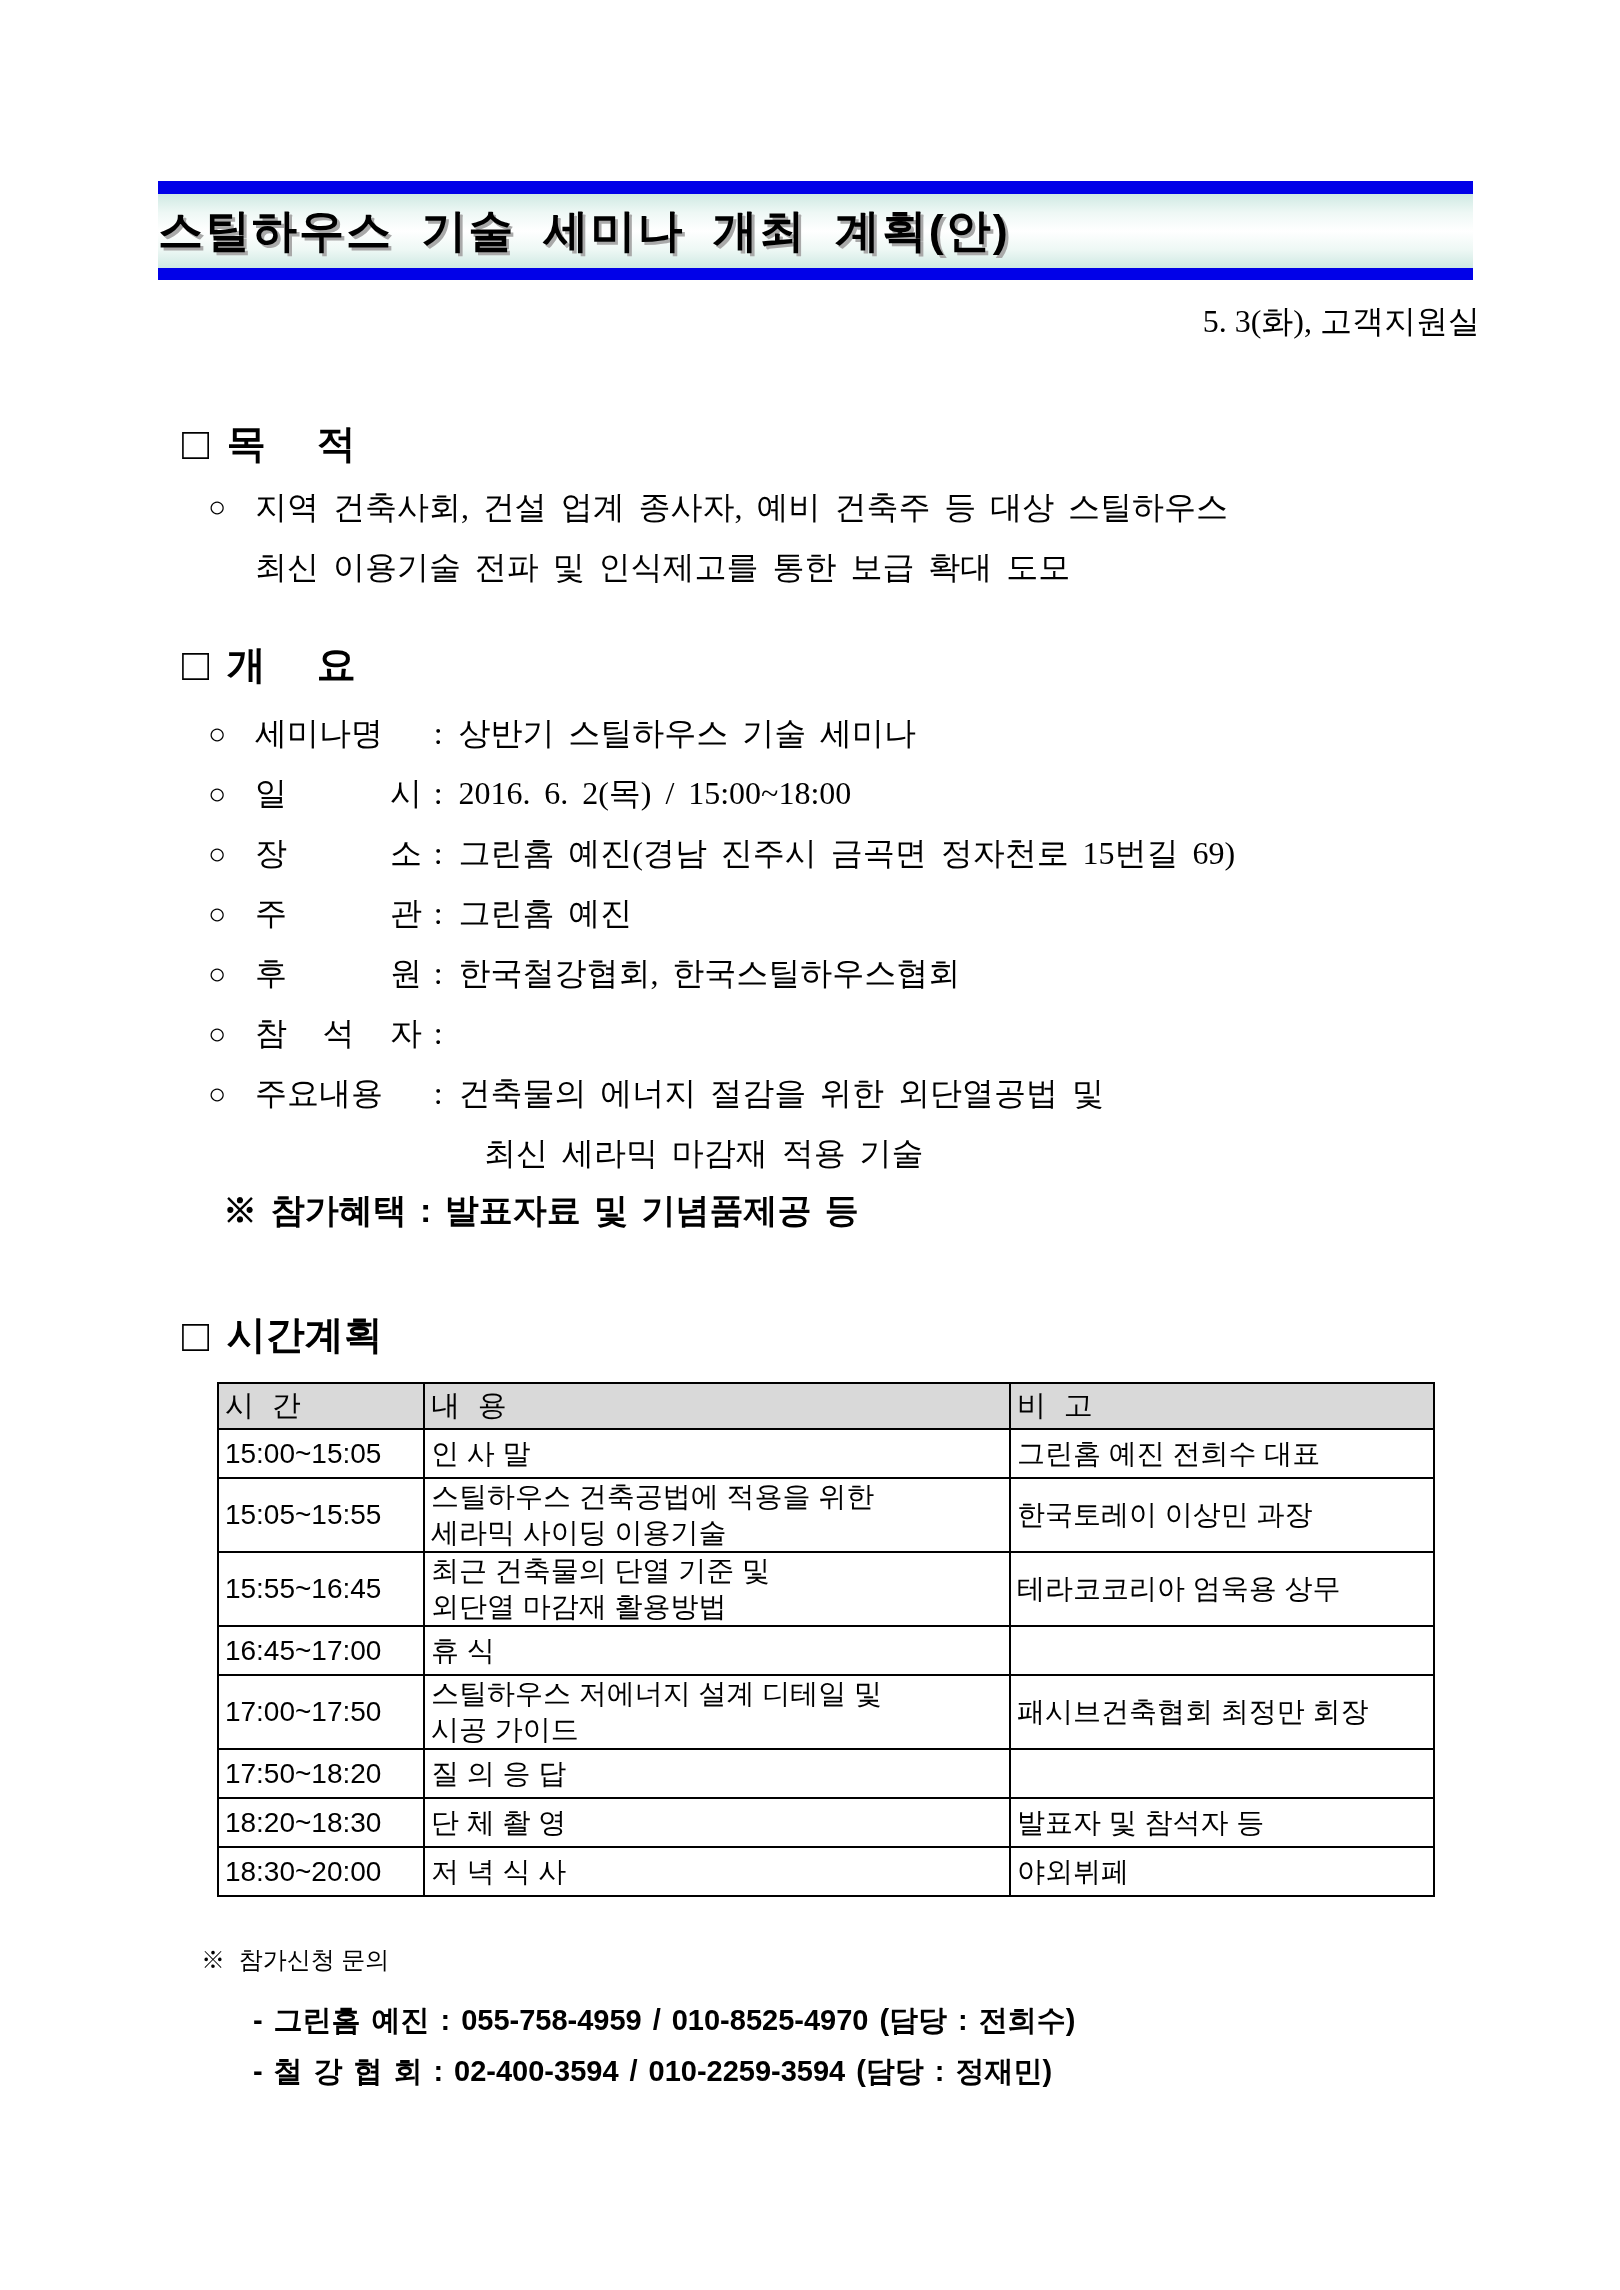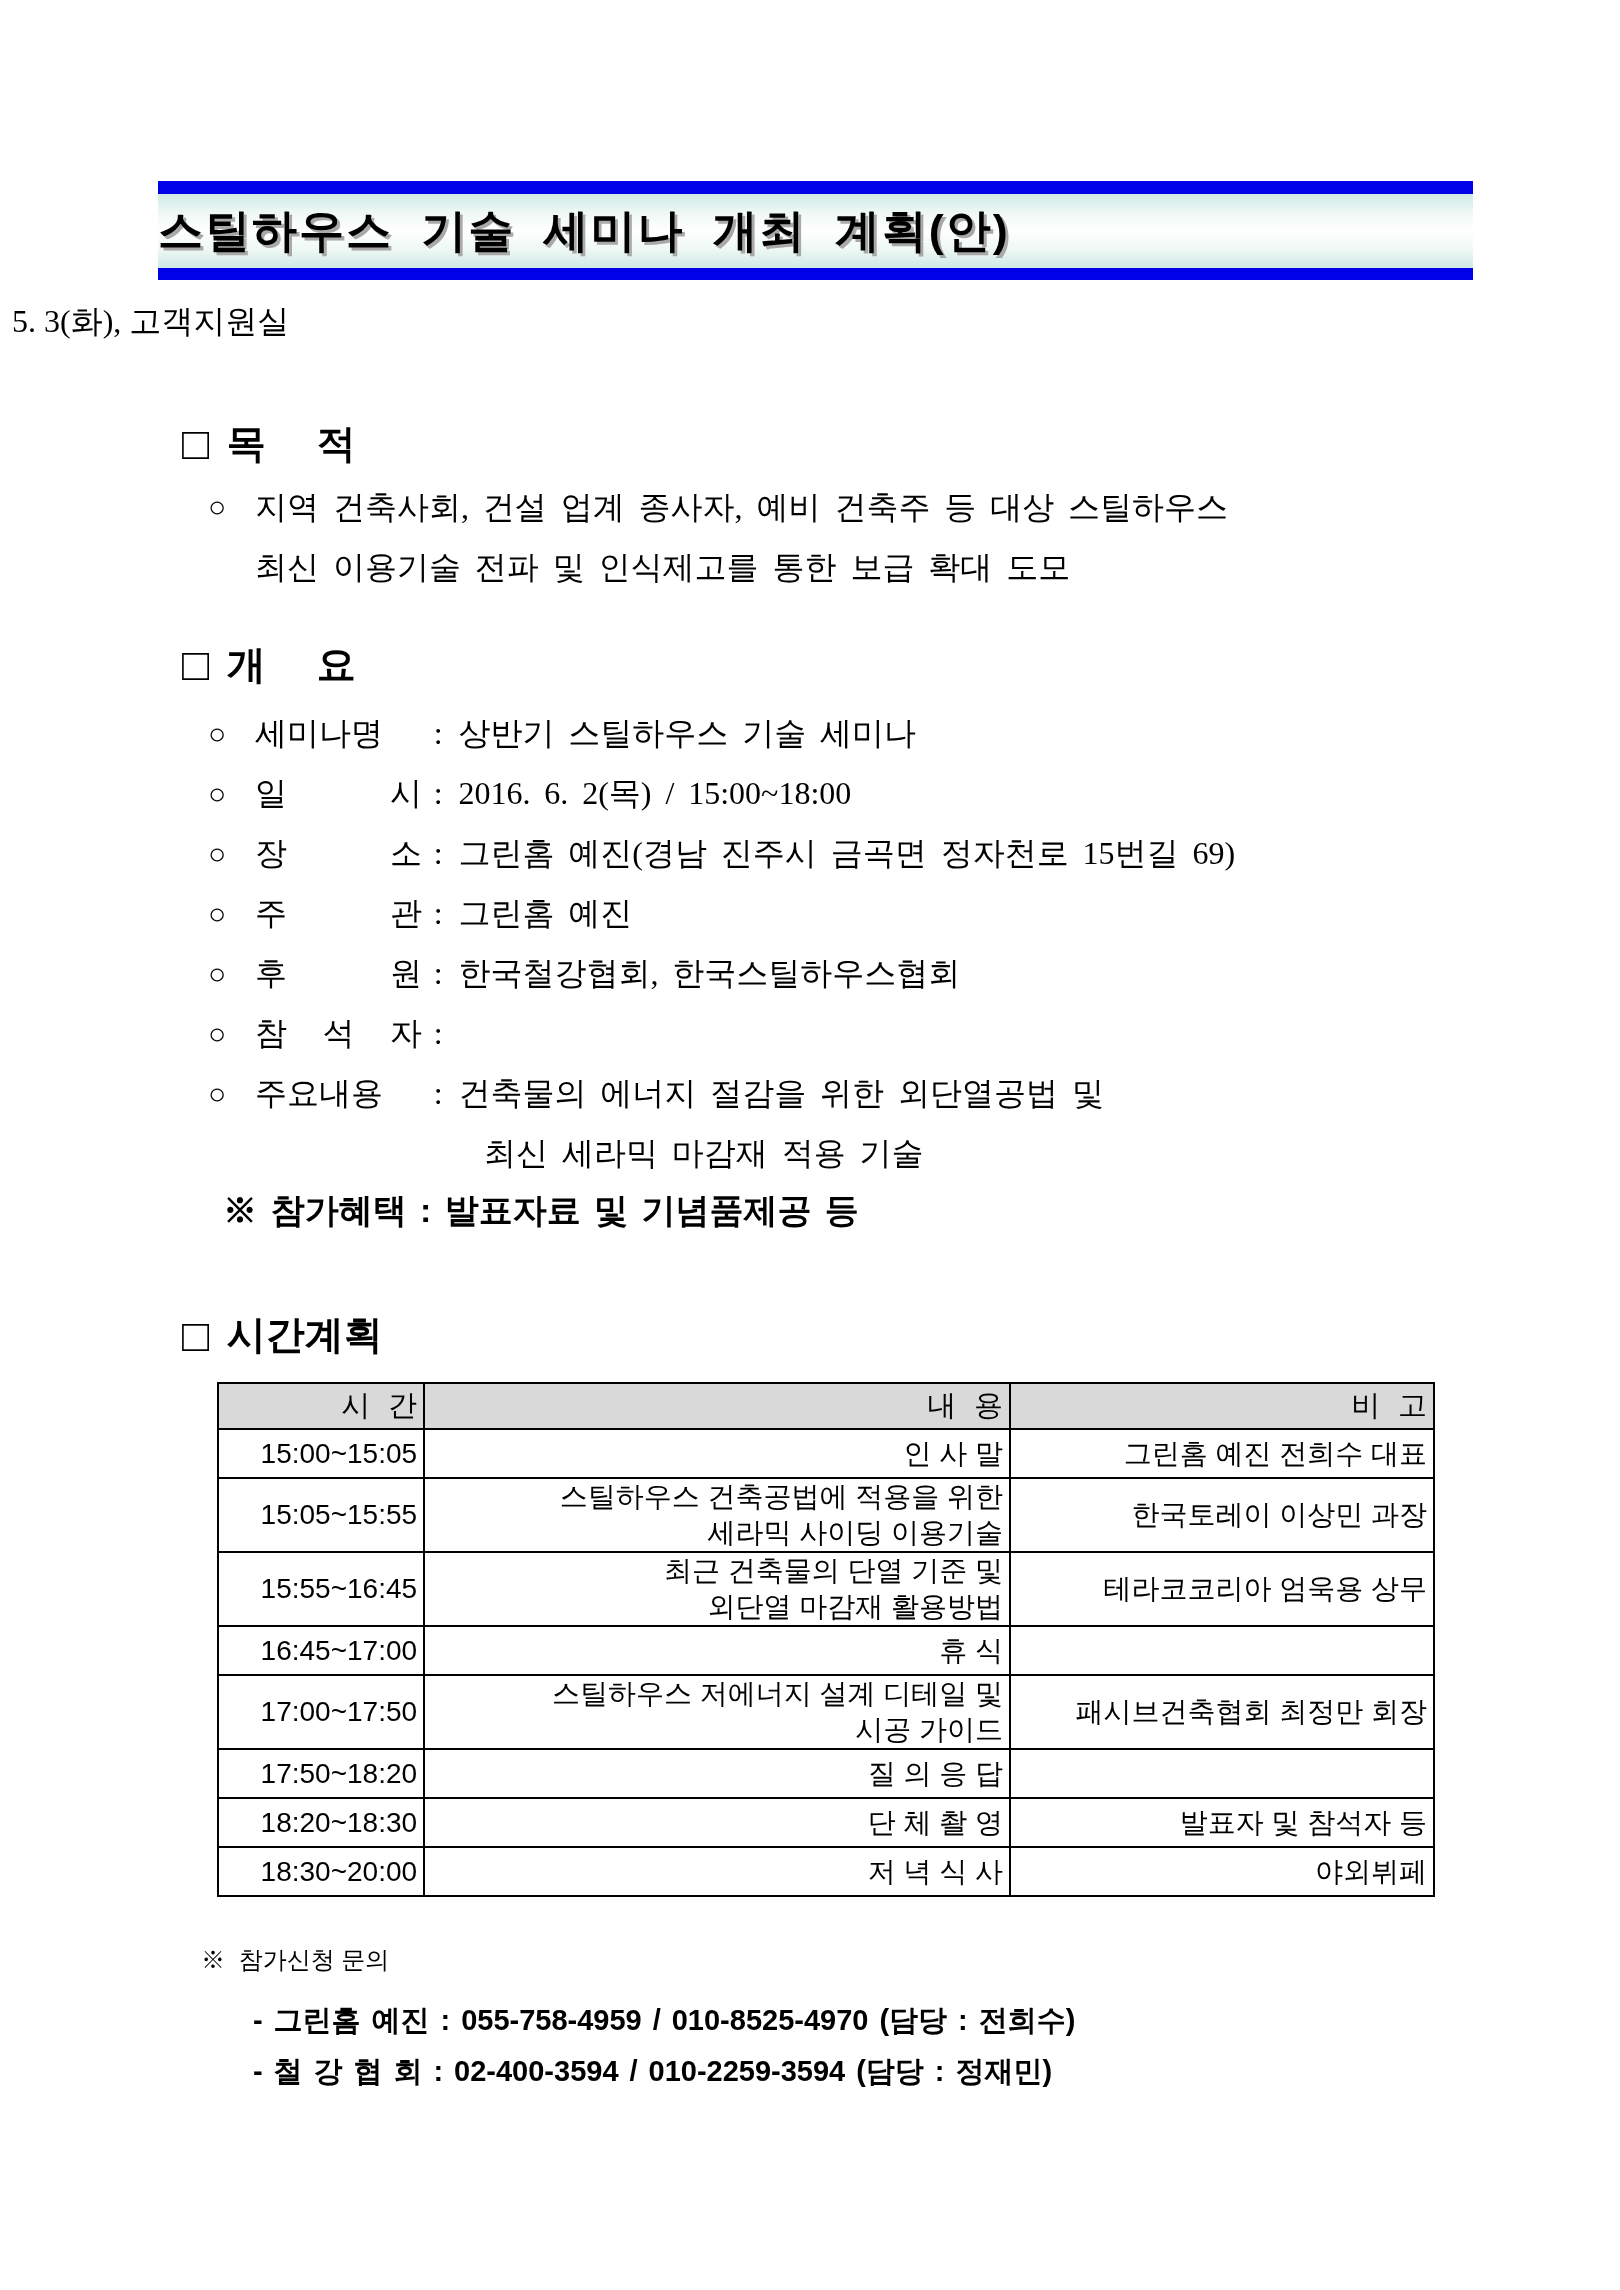--- a/index.html
+++ b/index.html
@@ -14,21 +14,21 @@
   .banner-body{
     height:74px;display:flex;align-items:center;justify-content:flex-start;
     background:linear-gradient(to bottom,#cfe9e3 0%,#eef8f5 25%,#ffffff 50%,#eef8f5 75%,#cfe9e3 100%);
   }
   .banner-title{
     font-size:45px;font-weight:bold;letter-spacing:2px;word-spacing:13.7px;
     text-shadow:2.9px 2.9px 0 #a9a9a9;
   }
   
   .dateline{
-    margin:19.6px 140px 0 0;text-align:left;
+    margin:19.6px 140px 0 0;text-align:right;
     font-family:"Liberation Serif",serif;font-size:32px;line-height:43px;padding-left:12px;
   }
   
   .sec-heading{display:flex;align-items:center;margin-left:182px;}
   .sec-heading .sq{font-size:45px;line-height:45px;font-weight:normal;}
   .sec-title{font-size:39px;font-weight:bold;margin-left:17.6px;}
   .sec-title.justify2{width:129px;text-align:justify;text-align-last:justify;}
   .mt-purpose{margin-top:74px;}
   .mt-overview{margin-top:41px;}
   .mt-schedule{margin-top:78px;}
@@ -59,21 +59,21 @@
   .note-line{
     margin:7.8px 0 0 223px;font-size:34px;font-weight:bold;line-height:39px;word-spacing:3.9px;
   }
   .note-line .marker{margin-right:13.7px;}
   
   table.schedule{
     margin:19.6px 0 0 217px;width:1216px;border-collapse:collapse;table-layout:fixed;
     border:2.9px solid #000;
   }
   table.schedule th,table.schedule td{
-    border:2px solid #000;text-align:right;vertical-align:middle;
+    border:2px solid #000;text-align:left;vertical-align:middle;
     font-size:28px;padding:0 5.9px;overflow:hidden;
   }
   table.schedule th{
     background:#d9d9d9;font-weight:normal;height:44px;font-size:29px;word-spacing:9.8px;
   }
   tr.single{height:49px;}
   tr.tall{height:56px;padding-left:32px;}
   td .cline{line-height:36px;}
   
   .footer-title{

